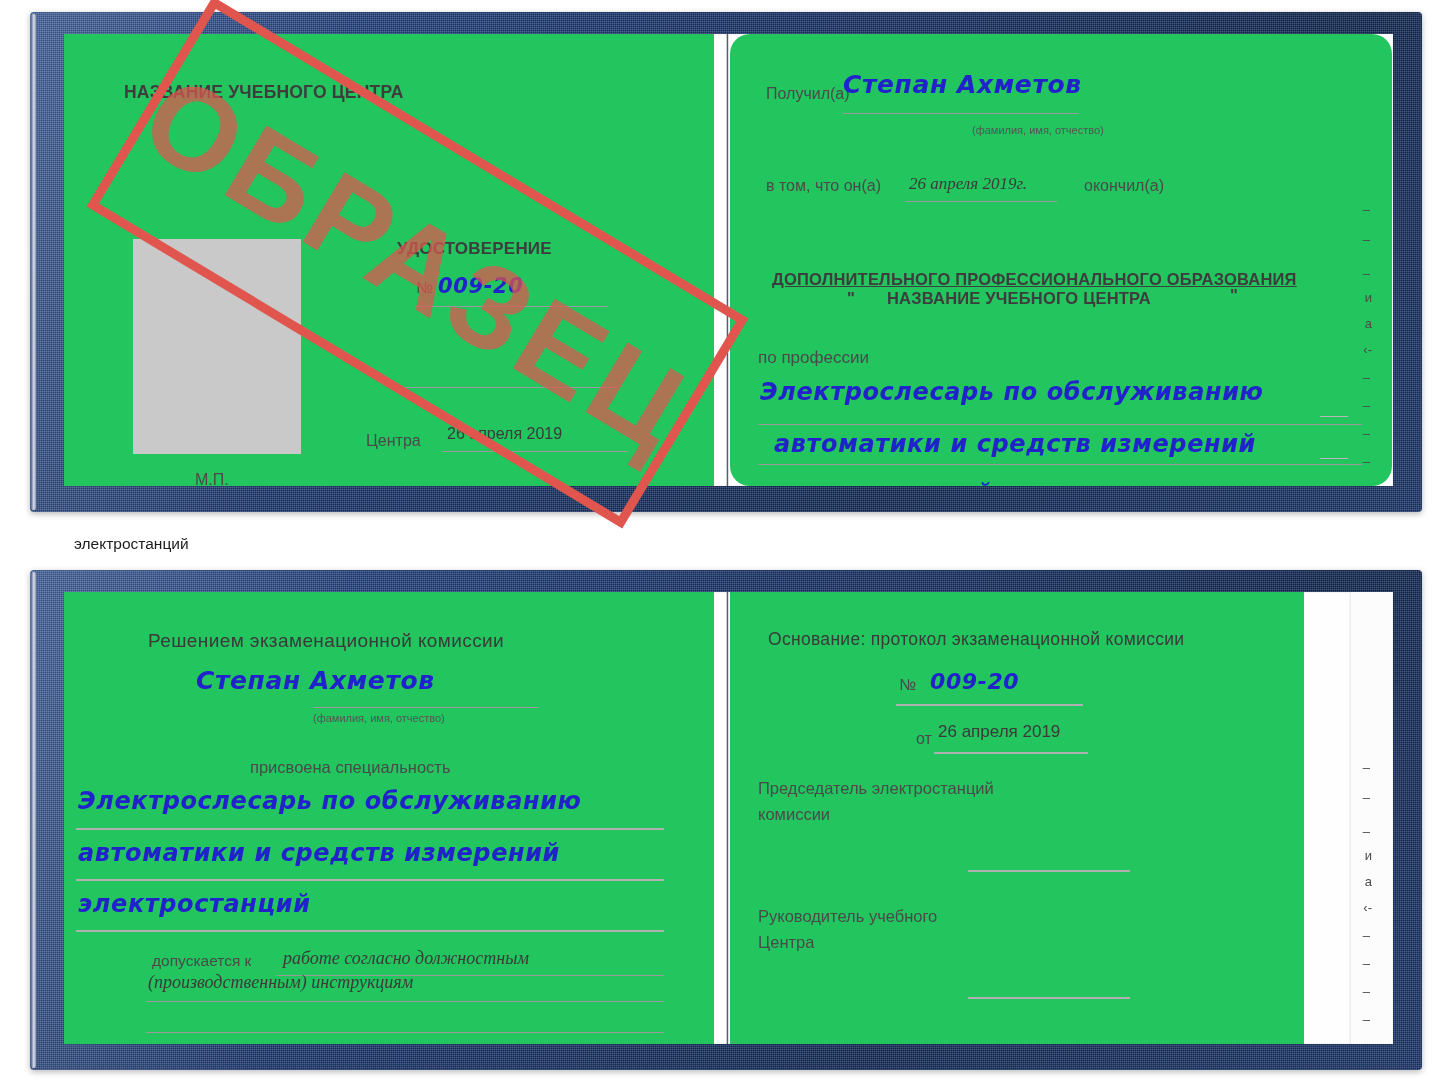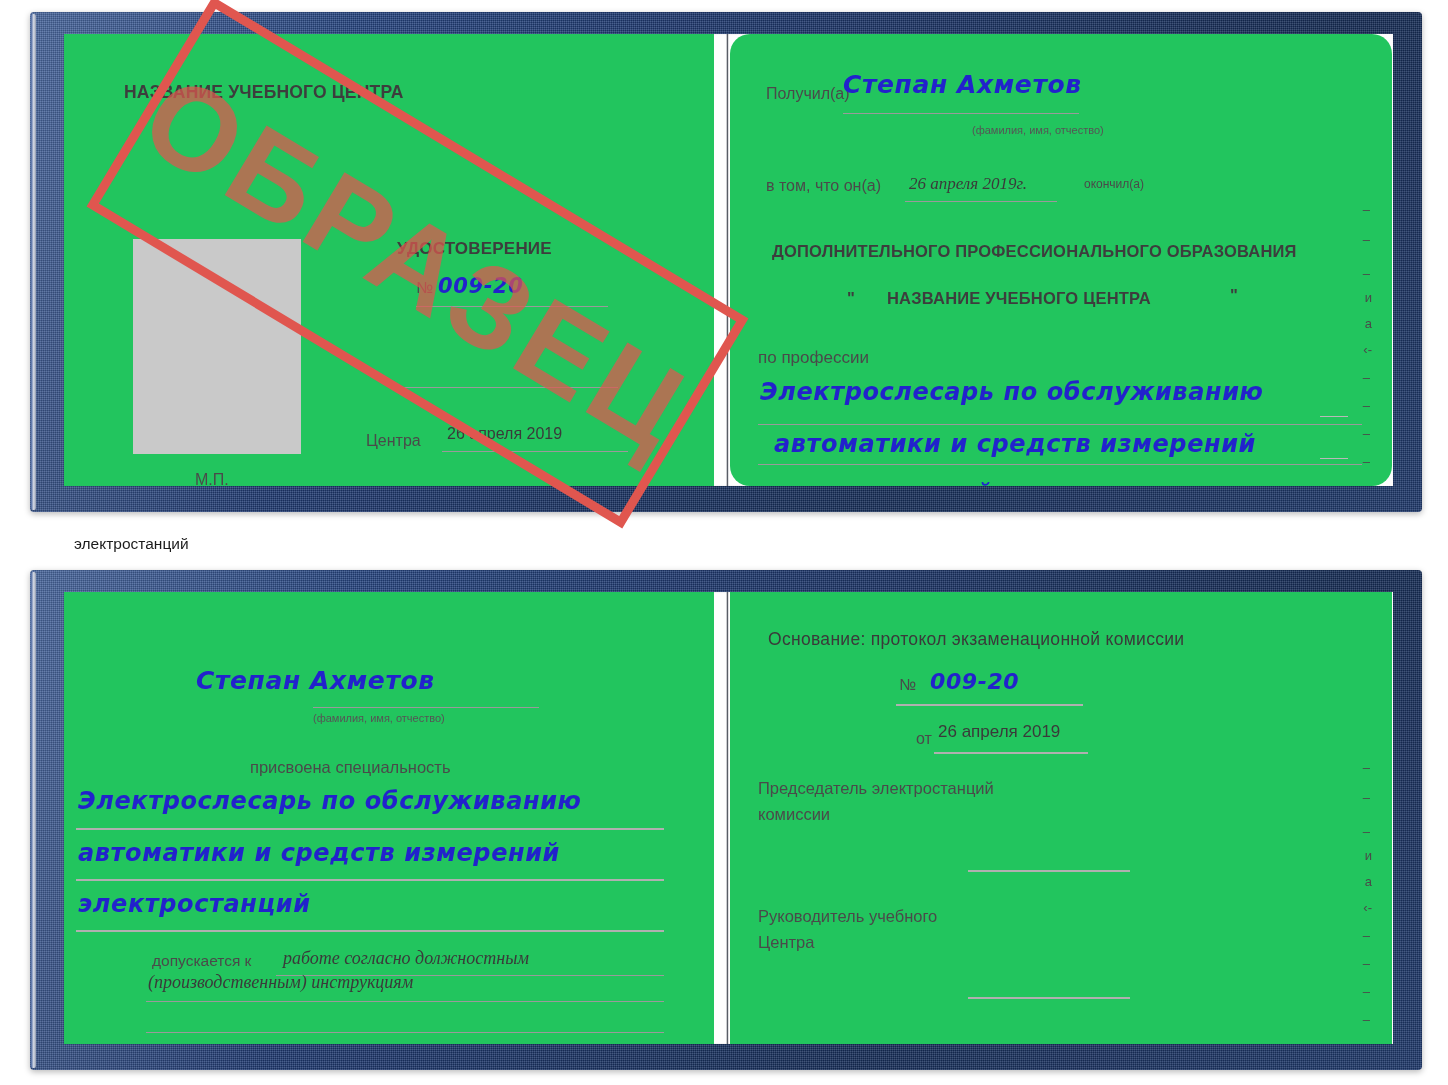--- a/index.html
+++ b/index.html
@@ -122,23 +122,23 @@
     <div class="page" style="left:666px;width:662px;border-radius:20px;">
 
       <div class="t lbl" style="left:36px;top:51px;font-size:16px;">Получил(а)</div>
       <div class="t hand" style="left:113px;top:36px;font-size:25px;">Степан Ахметов</div>
       <div class="rule" style="left:113px;top:79px;width:236px;"></div>
       <div class="t small" style="left:242px;top:90px;">(фамилия, имя, отчество)</div>
 
       <div class="t lbl" style="left:36px;top:143px;font-size:16px;">в том, что он(а)</div>
       <div class="t ital-serif" style="left:179px;top:140px;font-size:17px;">26 апреля 2019г.</div>
       <div class="rule" style="left:175px;top:167px;width:152px;"></div>
-      <div class="t lbl" style="left:354px;top:143px;font-size:12px;">окончил(а)</div>
-
-      <div class="t caps" style="left:42px;top:208px;font-size:16.5px;">ДОПОЛНИТЕЛЬНОГО ПРОФЕССИОНАЛЬНОГО ОБРАЗОВАНИЯ</div>
+      <div class="t lbl" style="left:354px;top:143px;font-size:16px;">окончил(а)</div>
+
+      <div class="t caps" style="left:42px;top:236px;font-size:16.5px;text-decoration:underline;">ДОПОЛНИТЕЛЬНОГО ПРОФЕССИОНАЛЬНОГО ОБРАЗОВАНИЯ</div>
       <div class="t caps" style="left:117px;top:255px;font-size:16.5px;">"</div>
       <div class="t caps" style="left:157px;top:255px;font-size:16.5px;">НАЗВАНИЕ УЧЕБНОГО ЦЕНТРА</div>
       <div class="t caps" style="left:500px;top:252px;font-size:16.5px;">"</div>
 
       <div class="t lbl" style="left:28px;top:314px;font-size:17px;">по профессии</div>
 
       <div class="t hand" style="left:30px;top:344px;font-size:24px;">Электрослесарь по обслуживанию</div>
       <div class="rule" style="left:28px;top:390px;width:604px;"></div>
 
       <div class="t hand" style="left:44px;top:396px;font-size:24px;">автоматики и средств измерений</div>
@@ -176,20 +176,21 @@
 
   <div class="cover"></div>
   <div class="cover-edge"></div>
 
   <div class="pages" style="left:34px;top:22px;width:1328px;height:452px;">
 
     <div class="extra-page" style="right:-1px;top:0;width:42px;height:452px;"></div>
 
     <div class="page" style="left:0;width:650px;">
 
+      <div class="t" style="left:84px;top:38px;font-size:19px;letter-spacing:.4px;color:#3a3a3a;">Решением экзаменационной комиссии</div>
 
       <div class="t hand" style="left:132px;top:74px;font-size:25px;">Степан Ахметов</div>
       <div class="rule" style="left:249px;top:115px;width:226px;"></div>
       <div class="t small" style="left:249px;top:120px;">(фамилия, имя, отчество)</div>
 
       <div class="t lbl" style="left:186px;top:166px;font-size:16.5px;">присвоена специальность</div>
 
       <div class="t hand" style="left:14px;top:195px;font-size:24px;">Электрослесарь по обслуживанию</div>
       <div class="rule thick" style="left:12px;top:236px;width:588px;"></div>
 
@@ -202,21 +203,21 @@
       <div class="t lbl" style="left:88px;top:360px;font-size:15.5px;">допускается к</div>
       <div class="t ital-serif" style="left:219px;top:356px;font-size:18px;">работе согласно должностным</div>
       <div class="rule" style="left:212px;top:383px;width:388px;"></div>
       <div class="t ital-serif" style="left:84px;top:380px;font-size:18px;">(производственным) инструкциям</div>
       <div class="rule" style="left:82px;top:409px;width:518px;"></div>
       <div class="rule" style="left:82px;top:440px;width:518px;"></div>
     </div>
 
     <div class="spine" style="left:662px;"></div>
 
-    <div class="page" style="left:666px;width:662px;">
+    <div class="page" style="left:666px;width:574px;">
 
       <div class="t" style="left:38px;top:37px;font-size:17.5px;letter-spacing:.3px;color:#3a3a3a;">Основание: протокол экзаменационной комиссии</div>
 
       <div class="t lbl" style="left:169px;top:84px;font-size:16px;">№</div>
       <div class="t hand" style="left:200px;top:77px;font-size:22px;">009-20</div>
       <div class="rule thick" style="left:166px;top:112px;width:187px;"></div>
 
       <div class="t lbl" style="left:186px;top:138px;font-size:16px;">от</div>
       <div class="t" style="left:208px;top:130px;font-size:17px;color:#3a3a3a;">26 апреля 2019</div>
       <div class="rule thick" style="left:204px;top:160px;width:154px;"></div>

